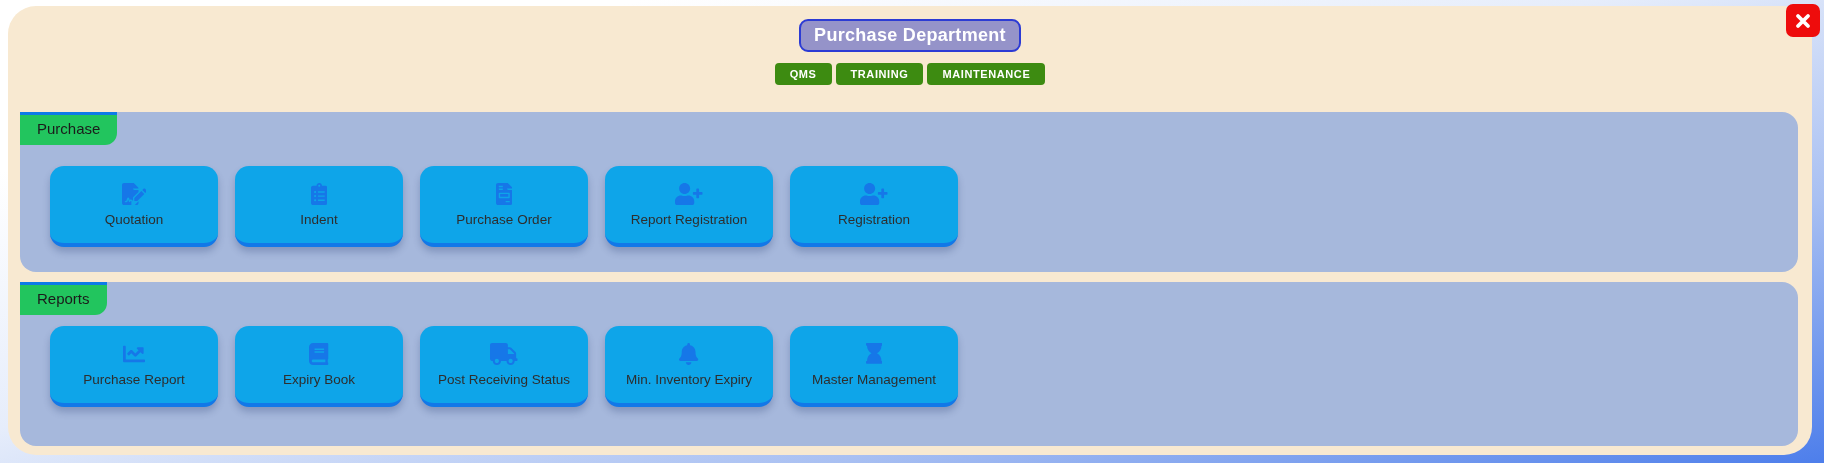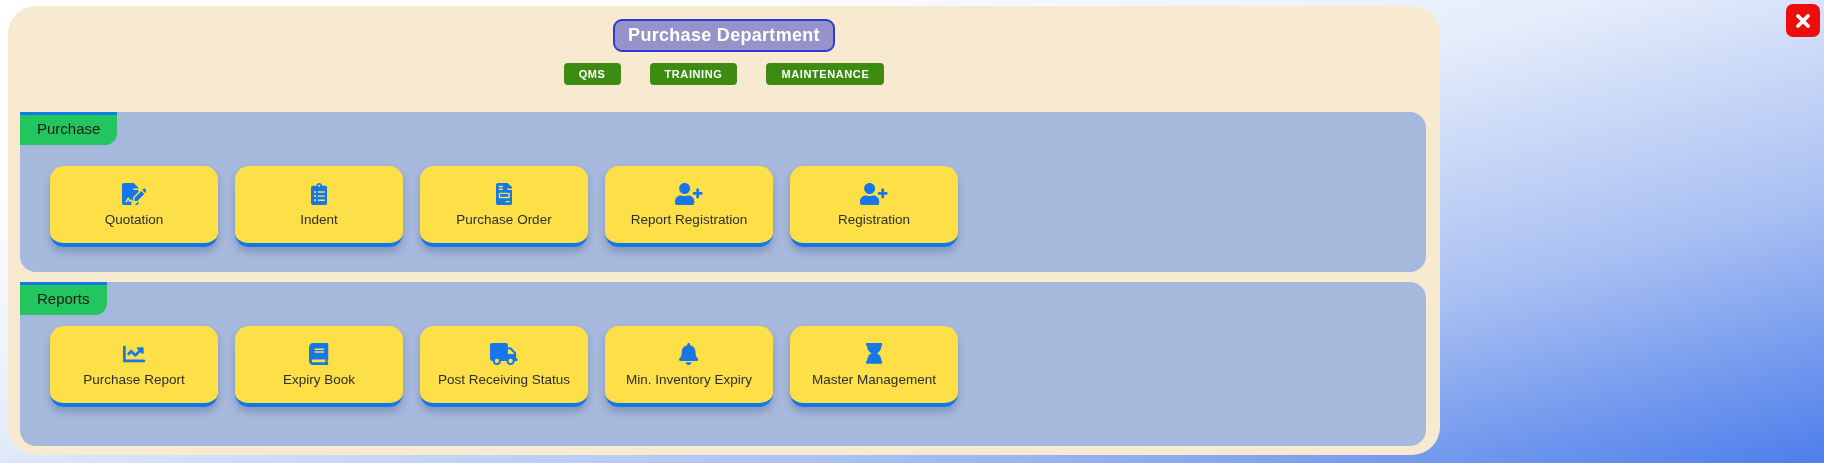--- a/index.html
+++ b/index.html
@@ -2,55 +2,55 @@
 <html><head>
 <meta charset="utf-8">
 <style>
   html,body { margin:0; padding:0; }
   body {
     width:1824px; height:463px; position:relative; overflow:hidden;
     background: linear-gradient(165deg, #ffffff 18%, #e6edfb 45%, #a9c0f2 72%, #4d7eeb 100%);
     font-family:"Liberation Sans", sans-serif;
   }
   .app {
-    position:absolute; left:8px; top:6px; width:1432px; height:449px;
+    position:absolute; left:8px; top:6px; width:1804px; height:449px;
     background:#f8e9d1; border-radius:28px;
   }
   .close-btn {
     position:absolute; top:4px; right:4px; width:34px; height:33px;
     background:#ee0c0c; border-radius:7px; display:flex; align-items:center;
     justify-content:center; cursor:pointer; z-index:20; border:none; padding:0;
   }
   .header { padding-top:13px; text-align:center; }
   .title-badge {
     display:inline-block; background:#9593c9; border:2px solid #2c3bd4;
     border-radius:9px; padding:4px 13px; color:#ffffff; font-weight:bold;
     font-size:18px; letter-spacing:0.3px;
   }
-  .nav-row { display:flex; justify-content:center; gap:29px; margin-top:11px; }
+  .nav-row { display:flex; justify-content:center; gap:4px; margin-top:11px; }
   .nav-btn {
     background:#3d8b11; color:#ffffff; border:none; border-radius:4px;
     font-size:11px; font-weight:bold; letter-spacing:0.6px; padding:5px 15px;
     font-family:"Liberation Sans", sans-serif; cursor:pointer;
   }
   .sections { margin-top:27px; padding:0 14px 0 12px; display:flex; flex-direction:column; gap:10px; }
   .section { position:relative; }
   .tab {
     position:absolute; top:0; left:0; z-index:2; background:#22c55e;
     border-top:3px solid #0d7be8; border-radius:0 0 12px 0;
     padding:5px 17px 8px; font-size:15px; color:#1b1b1b; cursor:pointer;
   }
   .panel {
     background:#a6b8dc; border-radius:16px; border-top-left-radius:0;
     box-sizing:border-box; display:flex; gap:17px; align-items:flex-start;
   }
   .panel.purchase { height:160px; padding:54px 0 0 30px; }
   .panel.reports  { height:164px; padding:44px 0 0 30px; }
   .card {
-    width:168px; height:81px; background:#fde047; border-radius:14px;
+    width:168px; height:81px; background:#0ea5e9; border-radius:14px;
     border-bottom:4px solid #1278e8; box-sizing:border-box;
     box-shadow:0 5px 7px rgba(40,60,110,0.28);
     display:flex; flex-direction:column; align-items:center; justify-content:center;
     gap:7px; cursor:pointer;
   }
   .card .icon { height:22px; display:flex; align-items:center; }
   .card .icon svg { height:22px; fill:#1677e8; }
   .card .label { font-size:13.5px; color:#2e2e2e; white-space:nowrap; }
 </style>
 </head>

